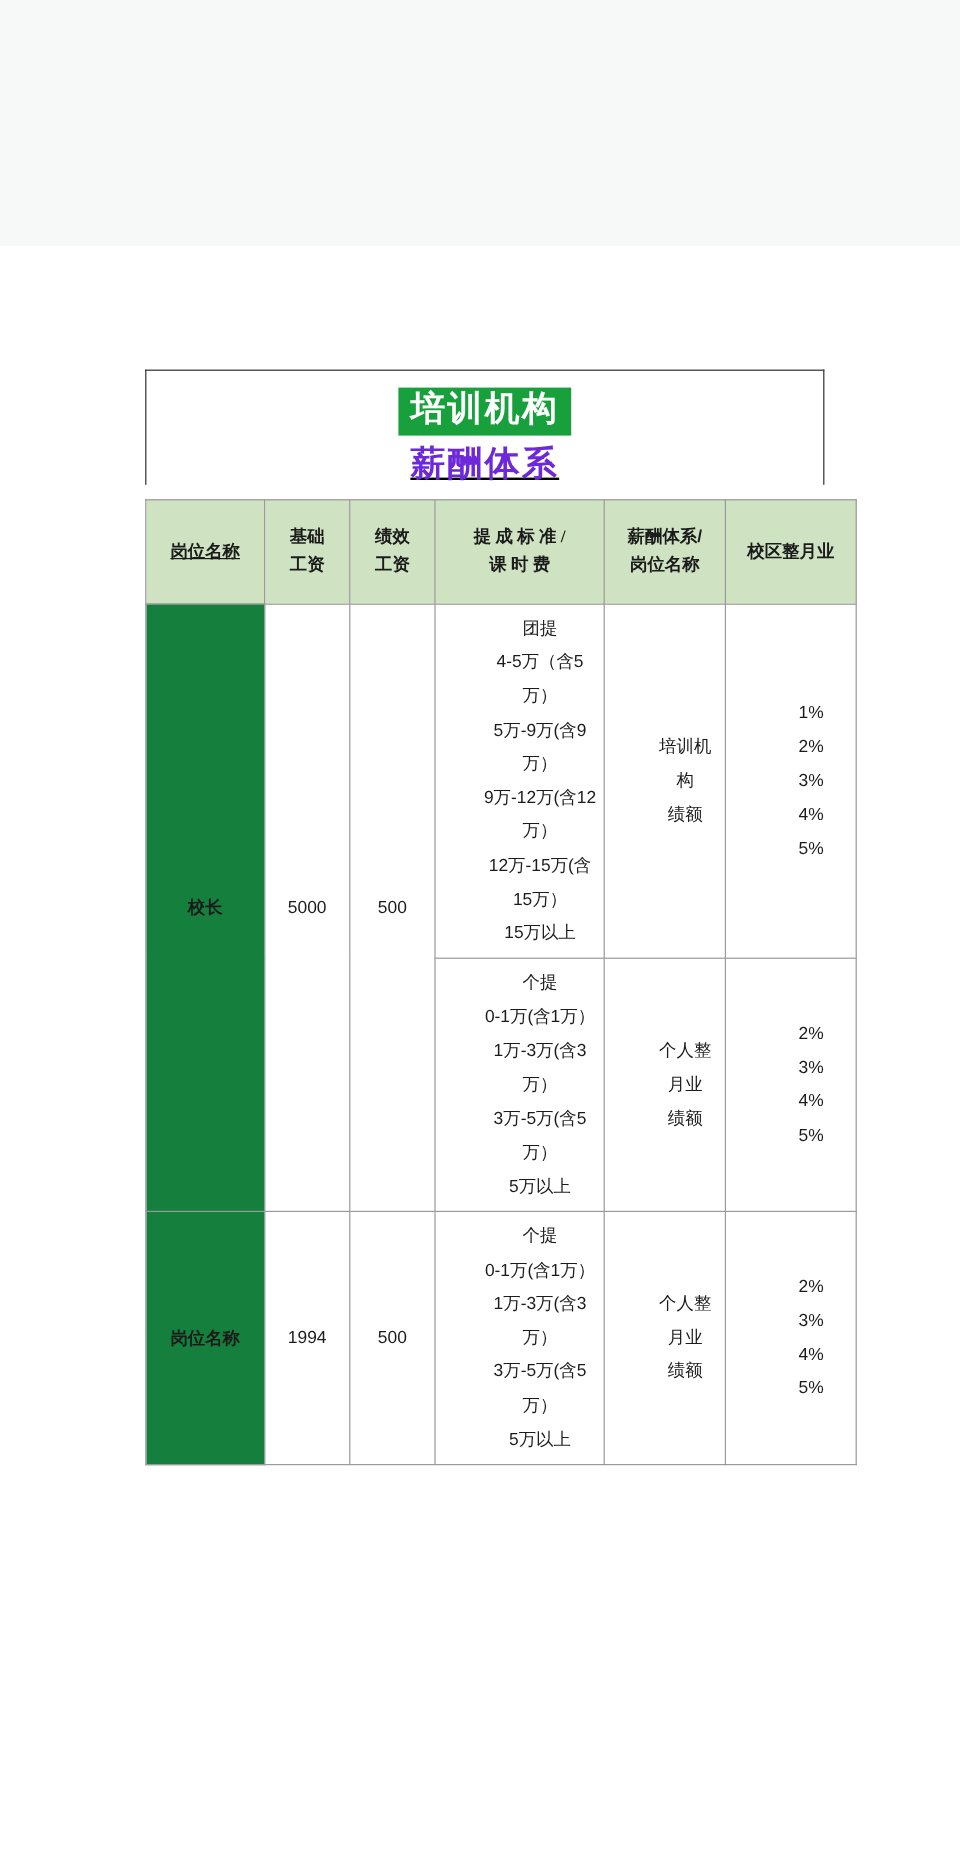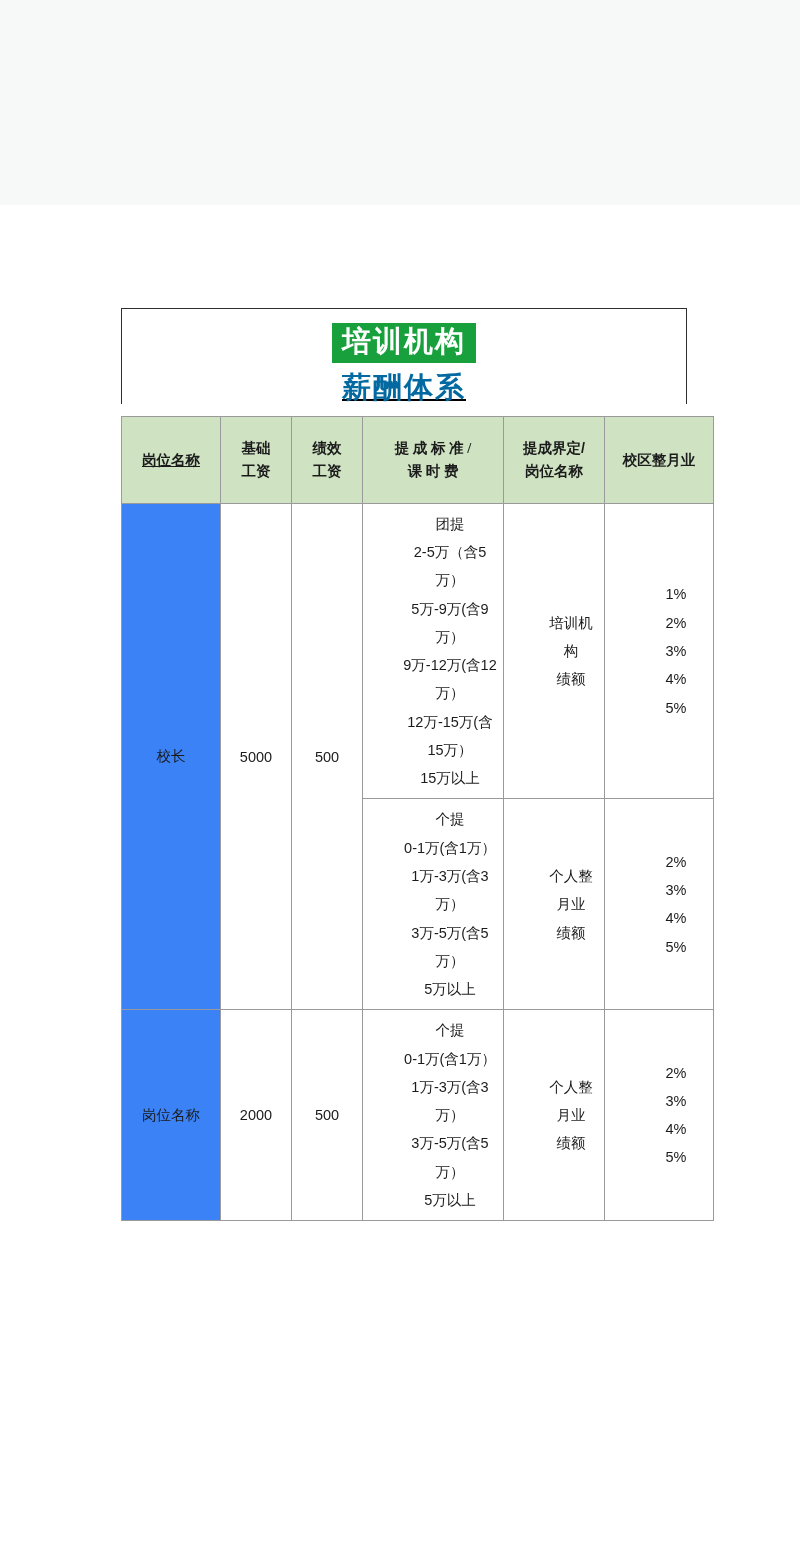--- a/index.html
+++ b/index.html
@@ -51,21 +51,21 @@
     color: #ffffff;
     font-size: 29px;
     font-weight: bold;
     letter-spacing: 2px;
     padding: 3px 10px 5px 10px;
     line-height: 1.1;
   }
   .title-line2 {
     font-size: 29px;
     font-weight: bold;
-    color: #0369a1;
+    color: #6d28d9;
     letter-spacing: 2px;
     margin-top: 9px;
     margin-bottom: 12px;
     line-height: 1.1;
   }
   table.pay-table {
     border-collapse: collapse;
     width: 566px;
     table-layout: fixed;
   }
@@ -86,22 +86,22 @@
     padding: 4px 4px;
   }
   th.h-post { width: 94px; text-decoration: underline; }
   th.h-base { width: 66px; }
   th.h-perf { width: 66px; }
   th.h-std  { width: 136px; font-family: Liberation Serif, serif; }
   th.h-def  { width: 96px; }
   th.h-rate { width: 104px; }
 
   td.role-cell {
-    background: #3b82f6;
-    font-weight: normal;
+    background: #15803d;
+    font-weight: bold;
     font-size: 15px;
   }
   td.num-cell {
     font-size: 15.5px;
   }
   .multi {
     line-height: 1.95;
     font-size: 14.5px;
   }
   .multi .ln { display: block; }
@@ -139,36 +139,36 @@
           </th>
           <th class="h-perf">
             <span class="ln" style="display:block">绩效</span>
             <span class="ln" style="display:block">工资</span>
           </th>
           <th class="h-std">
             <span class="ln" style="display:block">提 成 标 准 /</span>
             <span class="ln" style="display:block">课 时 费</span>
           </th>
           <th class="h-def">
-            <span class="ln" style="display:block">提成界定/</span>
+            <span class="ln" style="display:block">薪酬体系/</span>
             <span class="ln" style="display:block">岗位名称</span>
           </th>
           <th class="h-rate">校区整月业</th>
         </tr>
       </thead>
       <tbody>
 
         <tr>
           <td class="role-cell" rowspan="2">校长</td>
           <td class="num-cell" rowspan="2">5000</td>
           <td class="num-cell" rowspan="2">500</td>
           <td class="tall">
             <div class="multi cell-inner">
               <span class="ln">团提</span>
-              <span class="ln">2-5万（含5万）</span>
+              <span class="ln">4-5万（含5万）</span>
               <span class="ln">5万-9万(含9万）</span>
               <span class="ln">9万-12万(含12万）</span>
               <span class="ln">12万-15万(含15万）</span>
               <span class="ln">15万以上</span>
             </div>
           </td>
           <td class="tall">
             <div class="multi cell-inner">
               <span class="ln">培训机构</span>
               <span class="ln">绩额</span>
@@ -206,21 +206,21 @@
               <span class="ln">2%</span>
               <span class="ln">3%</span>
               <span class="ln">4%</span>
               <span class="ln">5%</span>
             </div>
           </td>
         </tr>
 
         <tr>
           <td class="role-cell row2">岗位名称</td>
-          <td class="num-cell row2">2000</td>
+          <td class="num-cell row2">1994</td>
           <td class="num-cell row2">500</td>
           <td class="row2">
             <div class="multi cell-inner">
               <span class="ln">个提</span>
               <span class="ln">0-1万(含1万）</span>
               <span class="ln">1万-3万(含3万）</span>
               <span class="ln">3万-5万(含5万）</span>
               <span class="ln">5万以上</span>
             </div>
           </td>

